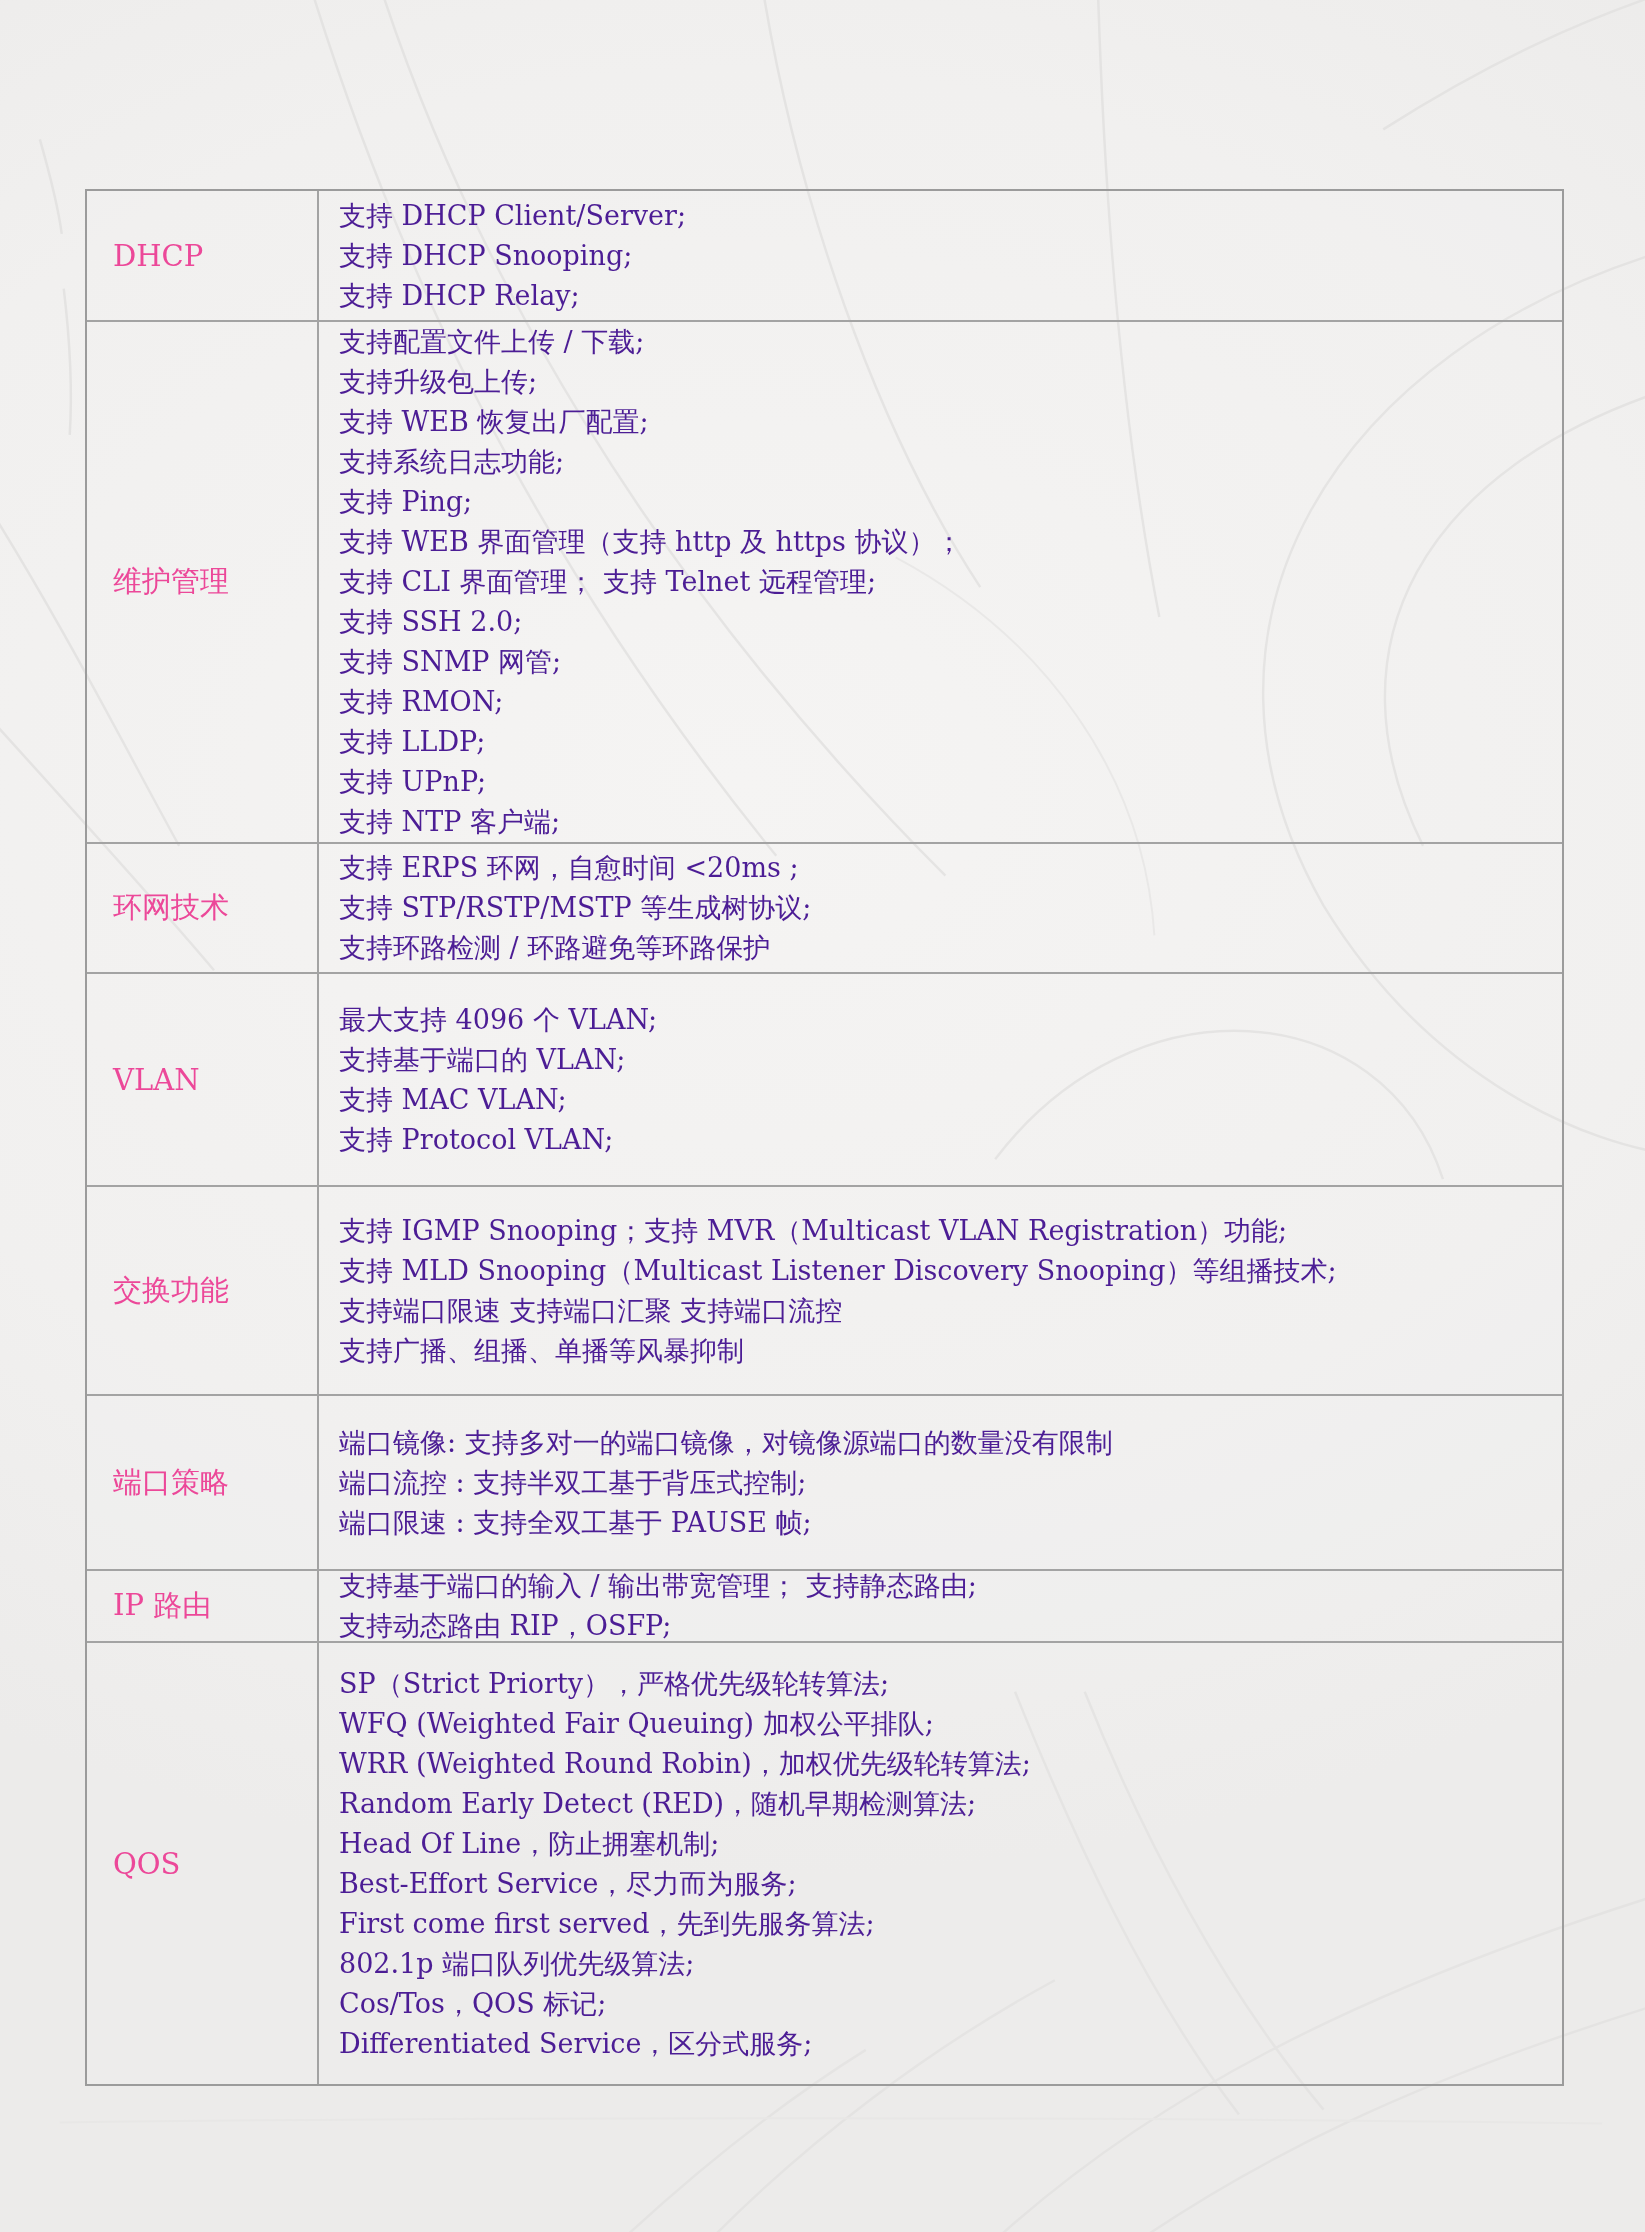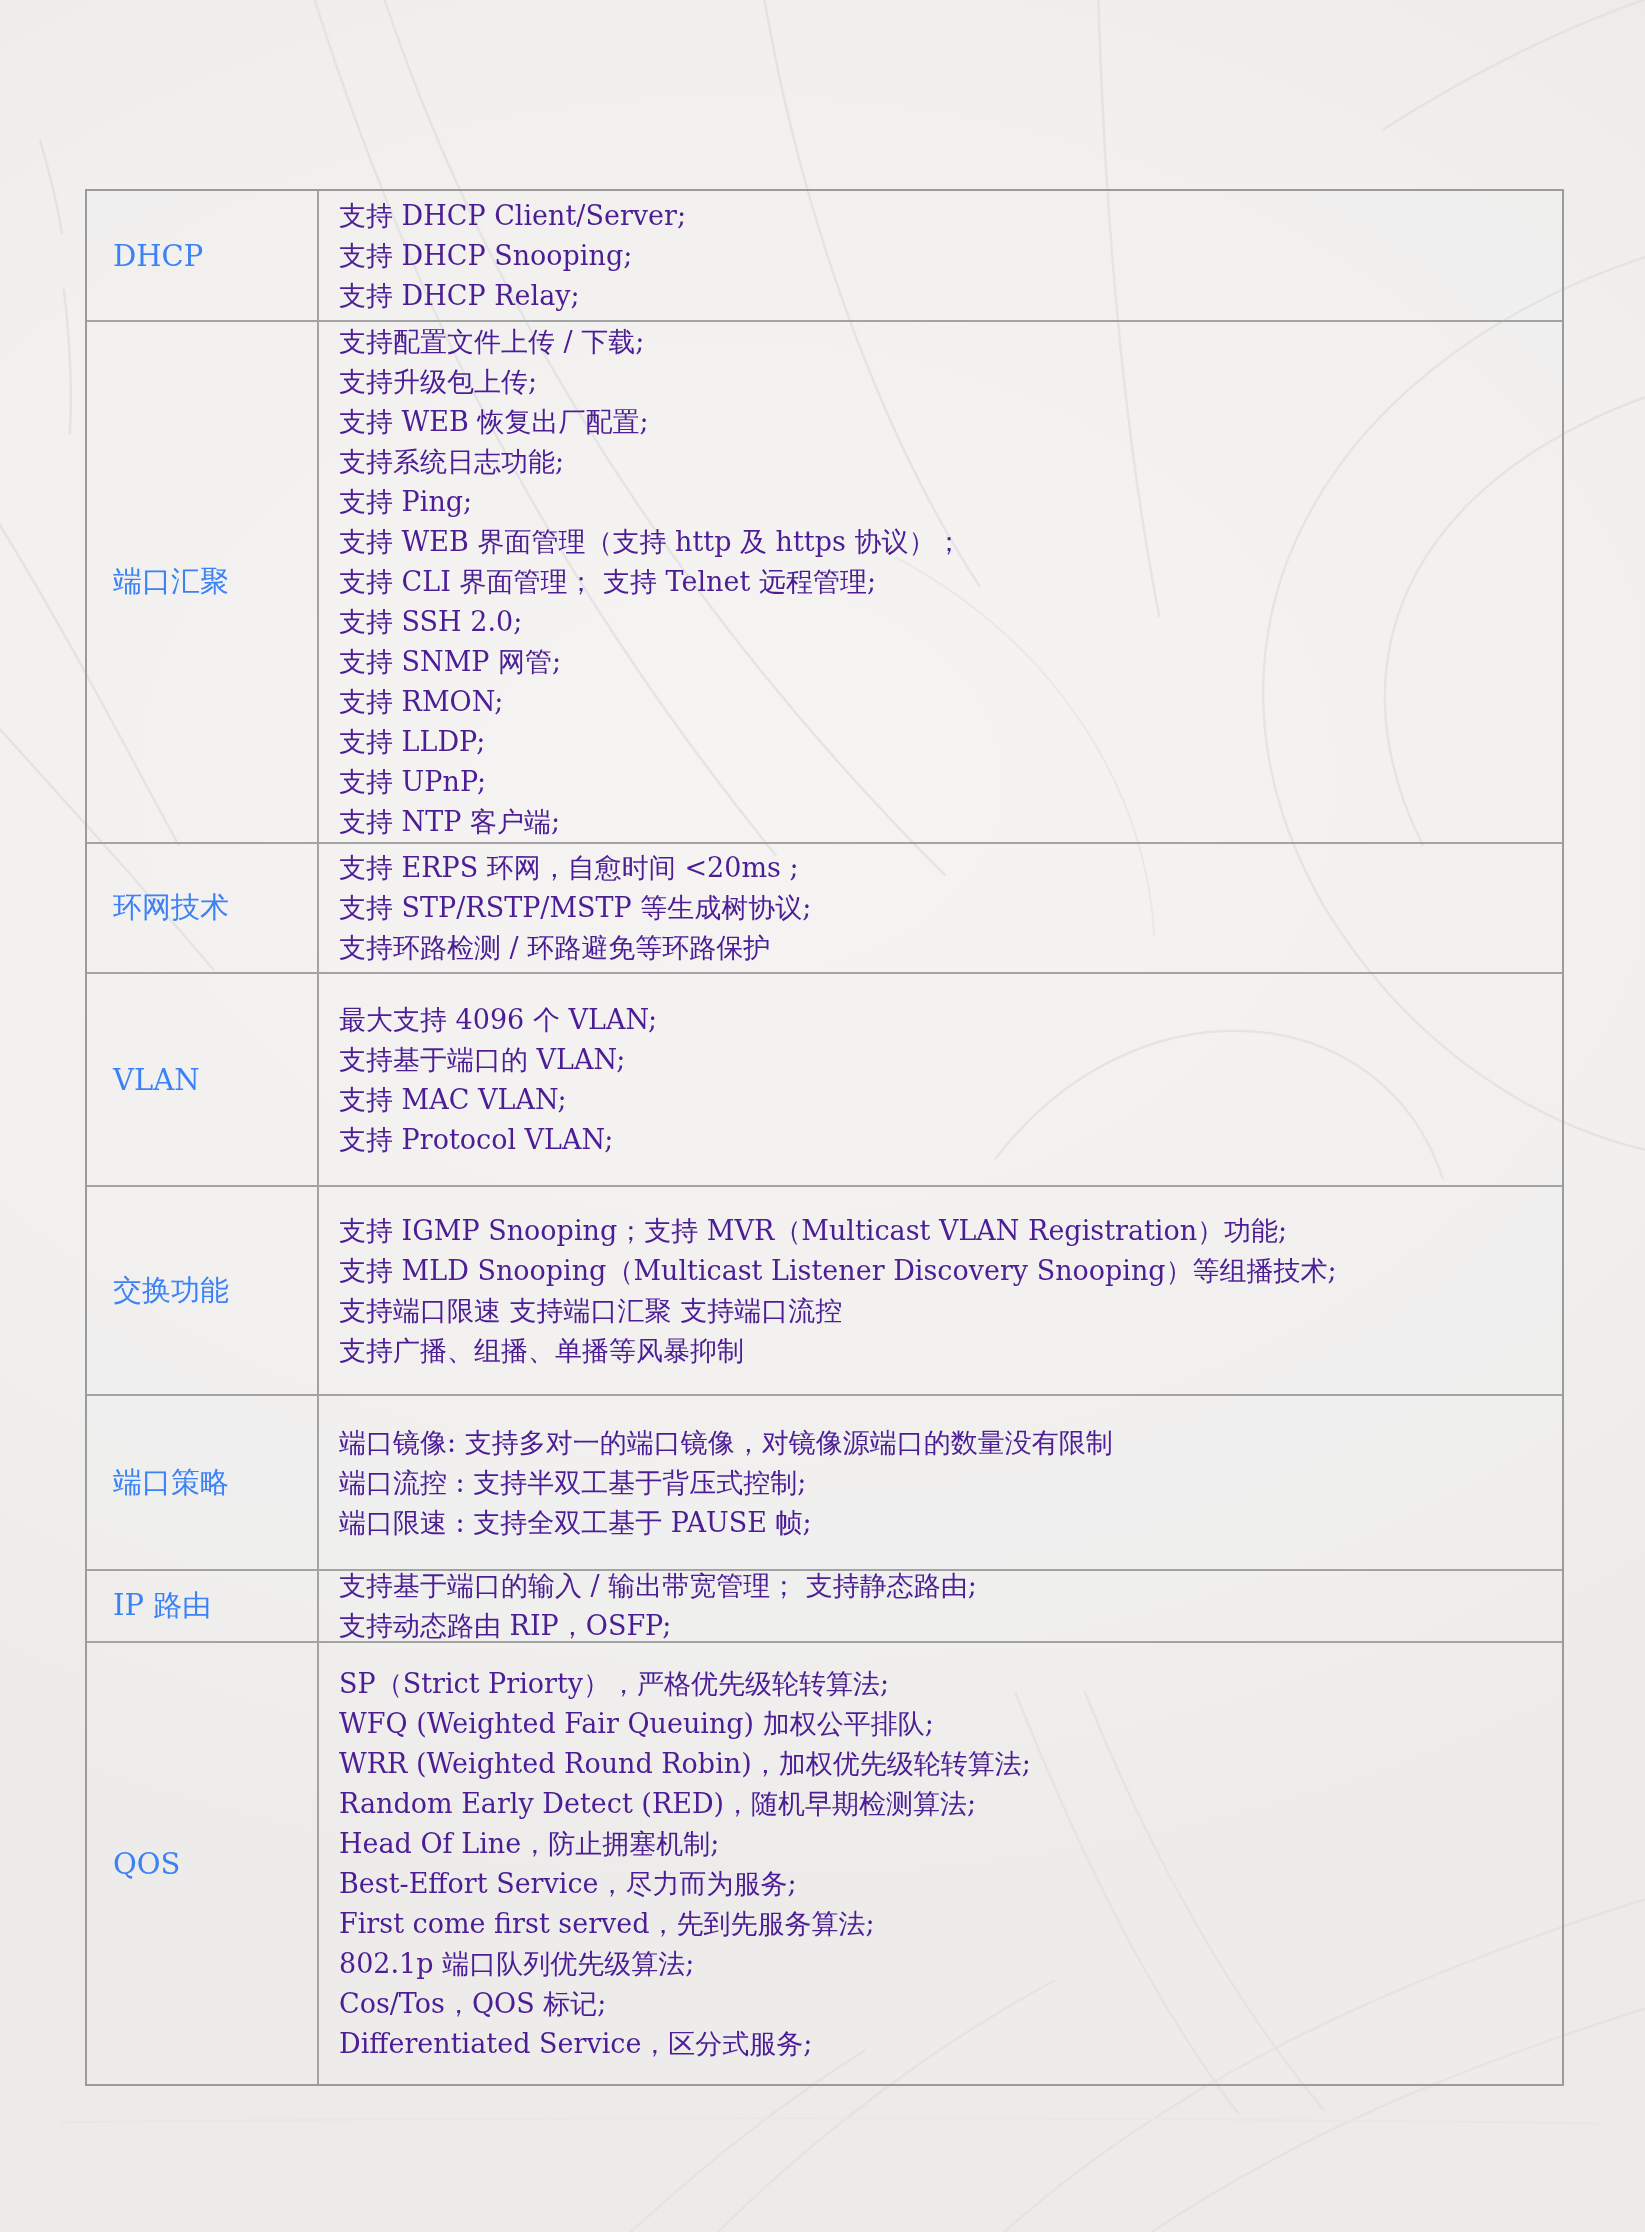--- a/index.html
+++ b/index.html
@@ -11,21 +11,21 @@
   .bg-decor{position:absolute;left:0;top:0;width:1646px;height:2233px;pointer-events:none;}
   .spec-table{
     position:absolute;left:85px;top:189px;width:1479px;
     border:2px solid #9b9b9b;box-sizing:border-box;background:rgba(255,255,255,0.06);
   }
   .spec-row{display:flex;border-bottom:2px solid #a3a3a3;box-sizing:border-box;}
   .spec-row.last{border-bottom:none;}
   .label-cell{
     flex:0 0 232px;width:232px;border-right:2px solid #a3a3a3;box-sizing:border-box;
     display:flex;align-items:center;padding-left:26px;
-    font-size:29px;color:#3b82f6;
+    font-size:29px;color:#ec4899;
   }
   .content-cell{
     flex:1;display:flex;flex-direction:column;justify-content:center;
     padding-left:20px;font-size:27px;color:#4c1d95;box-sizing:border-box;
   }
   .spec-line{line-height:40px;white-space:nowrap;}
   .h1{height:131px}.h2{height:522px}.h3{height:130px}.h4{height:213px}
   .h5{height:209px}.h6{height:175px}.h7{height:72px}.h8{height:441px}
 </style>
 </head>
@@ -63,21 +63,21 @@
   <div class="spec-row h1">
     <div class="label-cell">DHCP</div>
     <div class="content-cell">
       <div class="spec-line">支持 DHCP Client/Server;</div>
       <div class="spec-line">支持 DHCP Snooping;</div>
       <div class="spec-line">支持 DHCP Relay;</div>
     </div>
   </div>
 
   <div class="spec-row h2">
-    <div class="label-cell">端口汇聚</div>
+    <div class="label-cell">维护管理</div>
     <div class="content-cell">
       <div class="spec-line">支持配置文件上传 / 下载;</div>
       <div class="spec-line">支持升级包上传;</div>
       <div class="spec-line">支持 WEB 恢复出厂配置;</div>
       <div class="spec-line">支持系统日志功能;</div>
       <div class="spec-line">支持 Ping;</div>
       <div class="spec-line">支持 WEB 界面管理（支持 http 及 https 协议）；</div>
       <div class="spec-line">支持 CLI 界面管理； 支持 Telnet 远程管理;</div>
       <div class="spec-line">支持 SSH 2.0;</div>
       <div class="spec-line">支持 SNMP 网管;</div>

